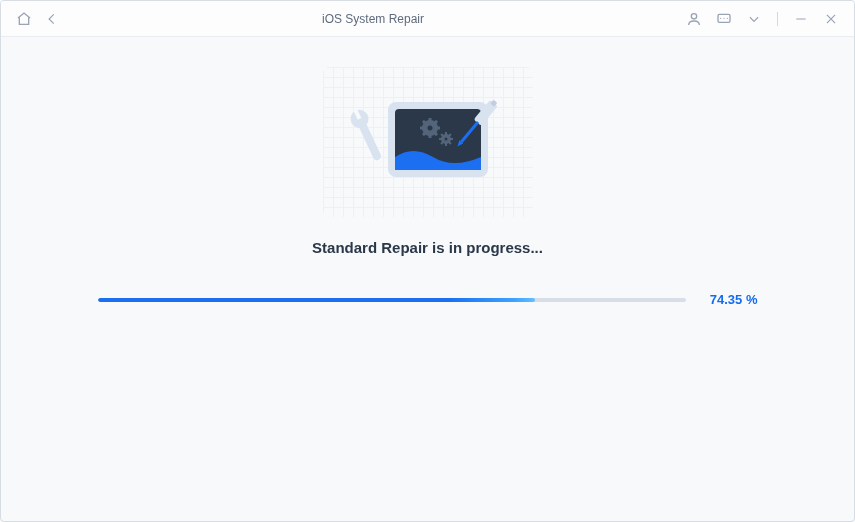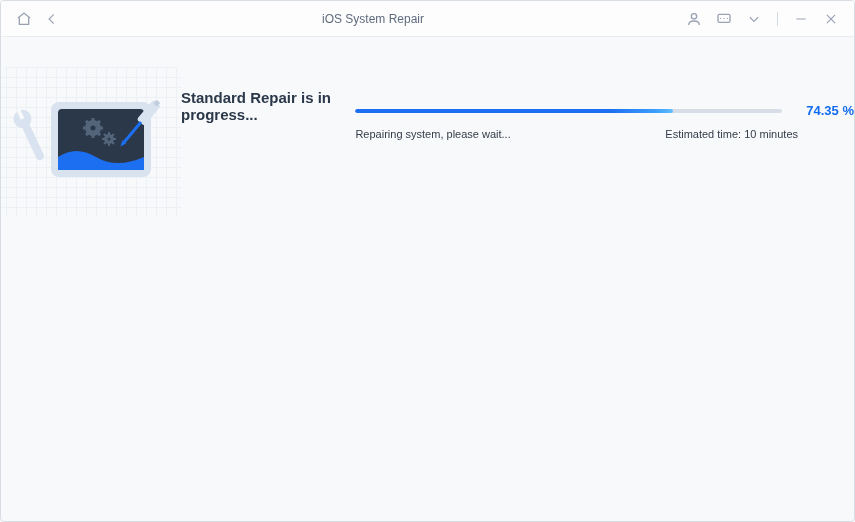--- a/index.html
+++ b/index.html
@@ -50,20 +50,22 @@
       gap: 12px;
     }
     .divider {
       width: 1px;
       height: 14px;
       background: #d3d9e2;
       margin: 0 2px;
     }
     .content {
       display: flex;
+      flex-direction: column;
+      align-items: center;
       padding-top: 30px;
     }
     .illustration-wrap {
       width: 210px;
       height: 150px;
       display: flex;
       align-items: center;
       justify-content: center;
       position: relative;
       background-image:
@@ -230,19 +232,15 @@
 
   <div class="heading">Standard Repair is in progress...</div>
 
   <div class="progress-section">
     <div class="progress-row">
       <div class="progress-bar">
         <div class="progress-fill" style="width:74.35%"></div>
       </div>
       <div class="pct">74.35 %</div>
     </div>
-    <div class="progress-meta">
-      <span>Repairing system, please wait...</span>
-      <span>Estimated time: 10 minutes</span>
-    </div>
   </div>
 
 </div>
 
 </body></html>

